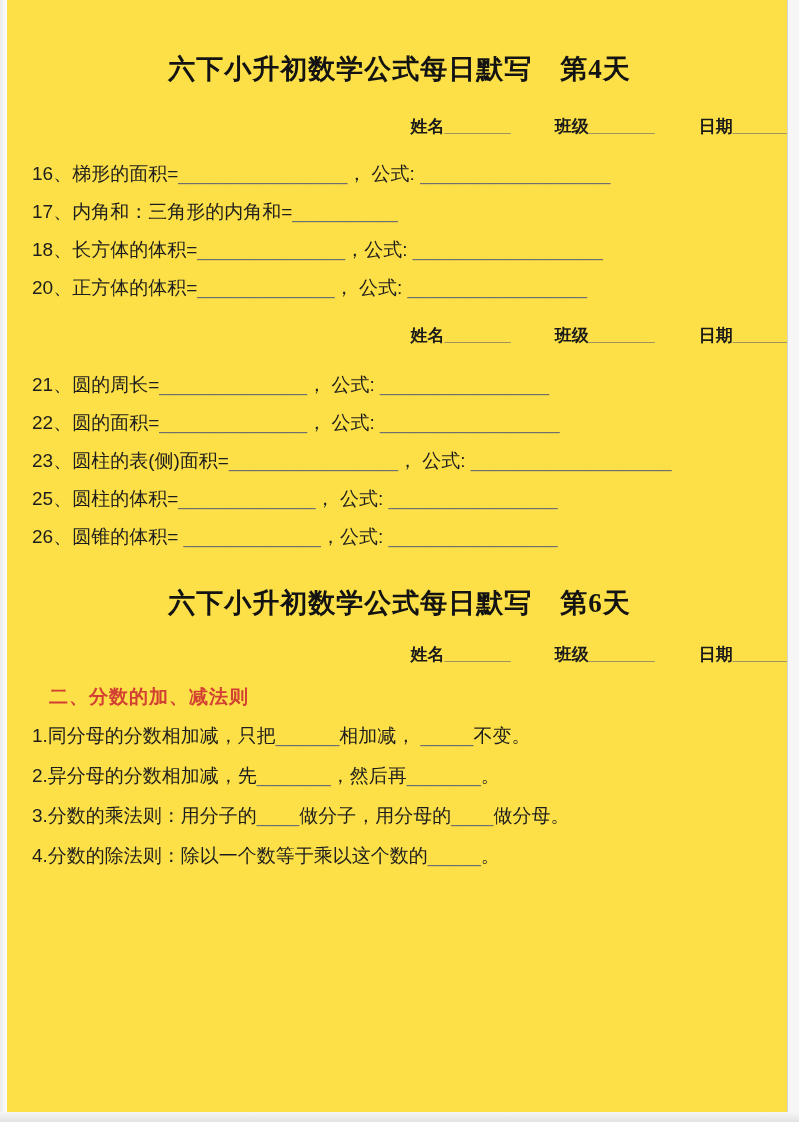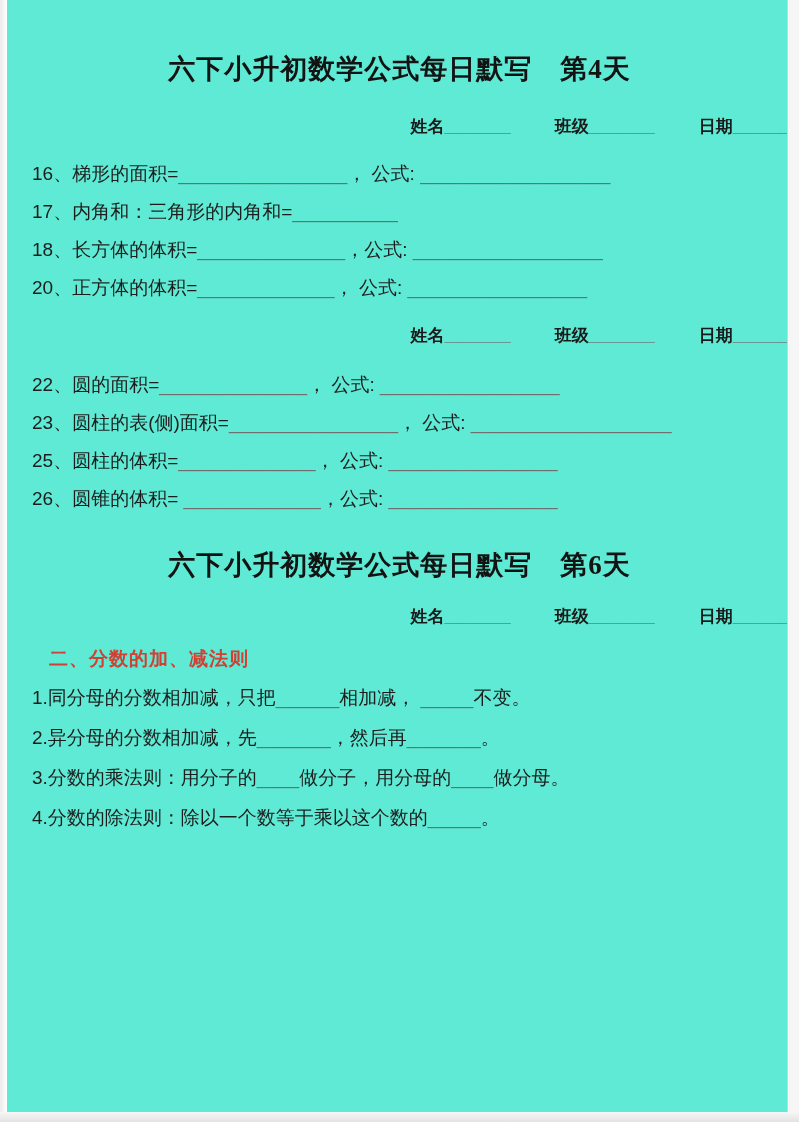--- a/index.html
+++ b/index.html
@@ -2,21 +2,21 @@
 <html><head>
 <meta charset="utf-8">
 <style>
   html, body { margin: 0; padding: 0; }
   body { background: #ffffff; }
 
   .page {
     position: relative;
     width: 799px;
     height: 1122px;
-    background: #5eead4;
+    background: #fde047;
     overflow: hidden;
     font-family: "Liberation Sans", "DejaVu Sans", sans-serif;
     color: #1f1f1f;
   }
 
   
   .edge-left {
     position: absolute; left: 0; top: 0; width: 7px; height: 100%;
     background: linear-gradient(to right, #ebebeb, #ffffff);
   }
@@ -103,20 +103,21 @@
       </div>
     </div>
 
     <div class="sec sec5">
       <div class="hdr">
         <span>姓名<span class="u">_______</span></span>
         <span>班级<span class="u">_______</span></span>
         <span>日期<span class="u">_______</span></span>
       </div>
       <div class="lines">
+        <div class="line">21、圆的周长=<span class="u">______________</span>，  公式: <span class="u">________________</span></div>
         <div class="line">22、圆的面积=<span class="u">______________</span>，  公式: <span class="u">_________________</span></div>
         <div class="line">23、圆柱的表(侧)面积=<span class="u">________________</span>，  公式: <span class="u">___________________</span></div>
         <div class="line">25、圆柱的体积=<span class="u">_____________</span>，  公式: <span class="u">________________</span></div>
         <div class="line">26、圆锥的体积= <span class="u">_____________</span>，公式: <span class="u">________________</span></div>
       </div>
     </div>
 
     <div class="sec sec6">
       <div class="sec-title">六下小升初数学公式每日默写　第6天</div>
       <div class="hdr">

